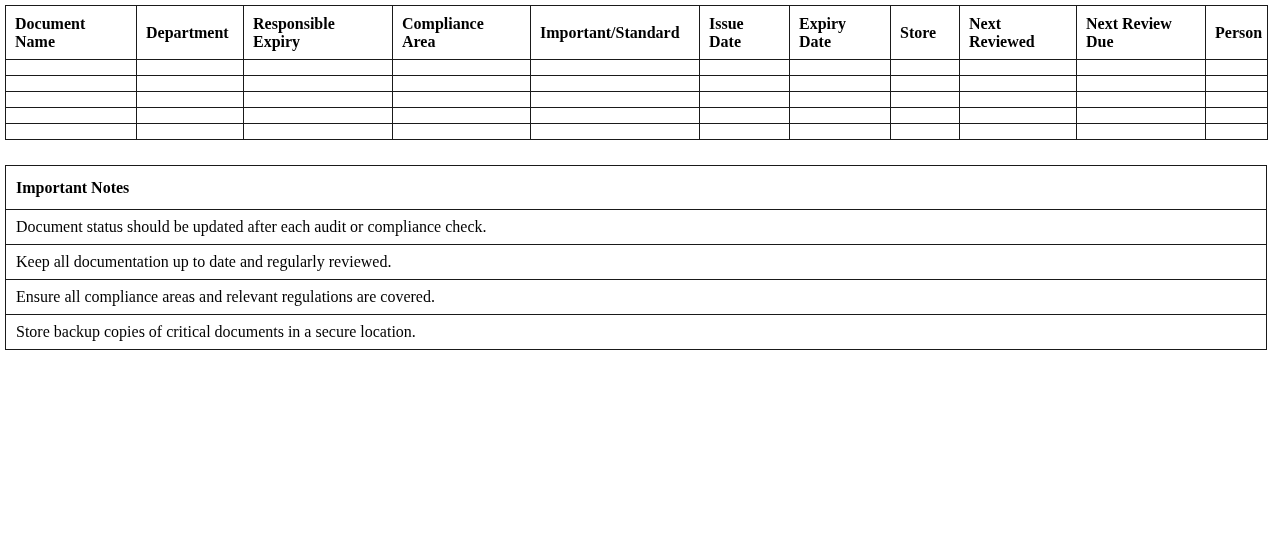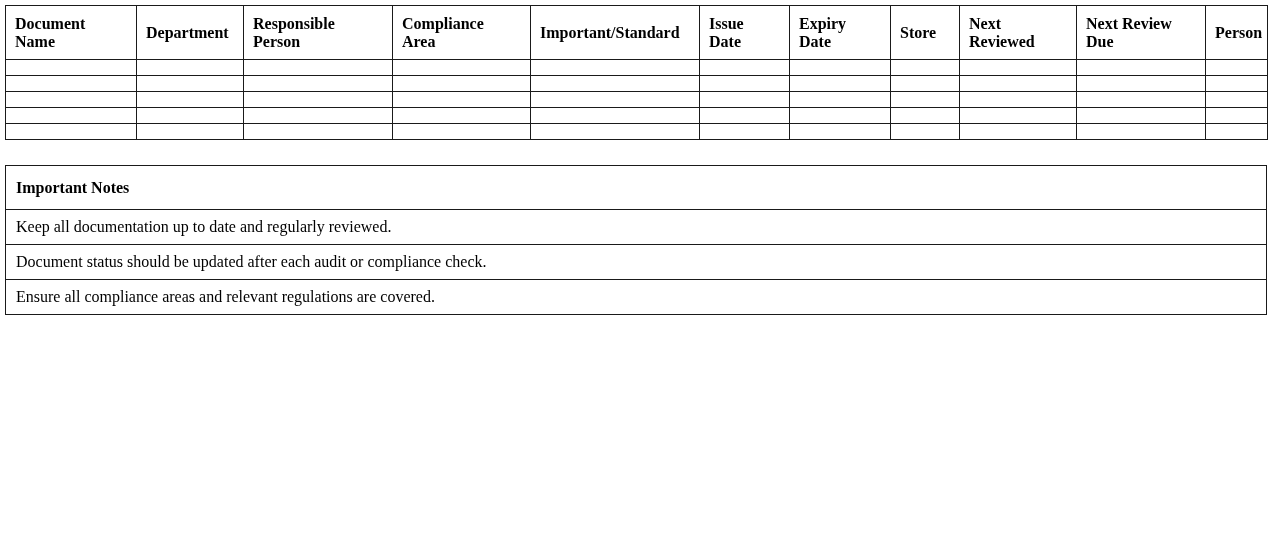--- a/index.html
+++ b/index.html
@@ -88,21 +88,21 @@
       <col class="col-last">
         <col class="col-next">
         <col class="col-notes">
     </colgroup>
     <thead>
       <tr>
         <th>Document
 Name</th>
         <th>Department</th>
         <th>Responsible
-Person</th>
+Expiry</th>
         <th>Compliance
 Area</th>
         <th>Important/Standard</th>
         <th>Issue
 Date</th>
         <th>Expiry
 Date</th>
         <th>Store</th>
         <th>Next
 Reviewed</th>
@@ -180,24 +180,27 @@
         </tr>
       </tbody>
   </table>
 
   <table class="notes">
     <tbody>
       <tr class="title-row">
         <td class="notes-title">Important Notes</td>
       </tr>
       <tr class="item-row">
+        <td>Document status should be updated after each audit or compliance check.</td>
+      </tr>
+      <tr class="item-row">
         <td>Keep all documentation up to date and regularly reviewed.</td>
       </tr>
       <tr class="item-row">
-        <td>Document status should be updated after each audit or compliance check.</td>
-      </tr>
-      <tr class="item-row">
         <td>Ensure all compliance areas and relevant regulations are covered.</td>
+      </tr>
+      <tr class="item-row">
+        <td>Store backup copies of critical documents in a secure location.</td>
       </tr>
     </tbody>
   </table>
 
 </div>
 
 </body></html>

